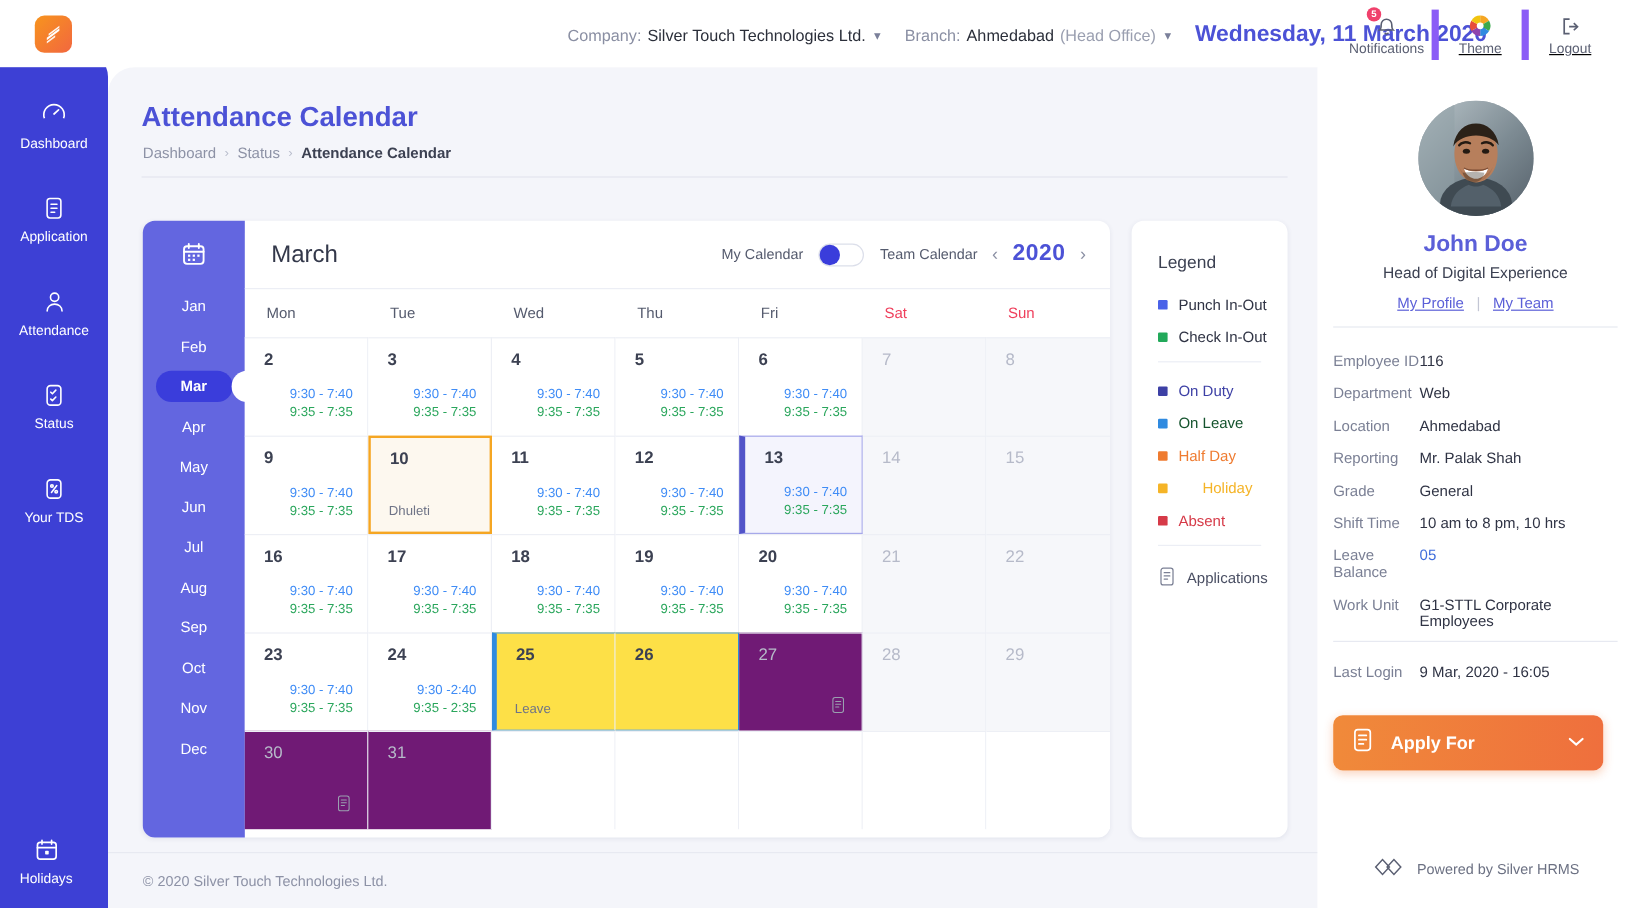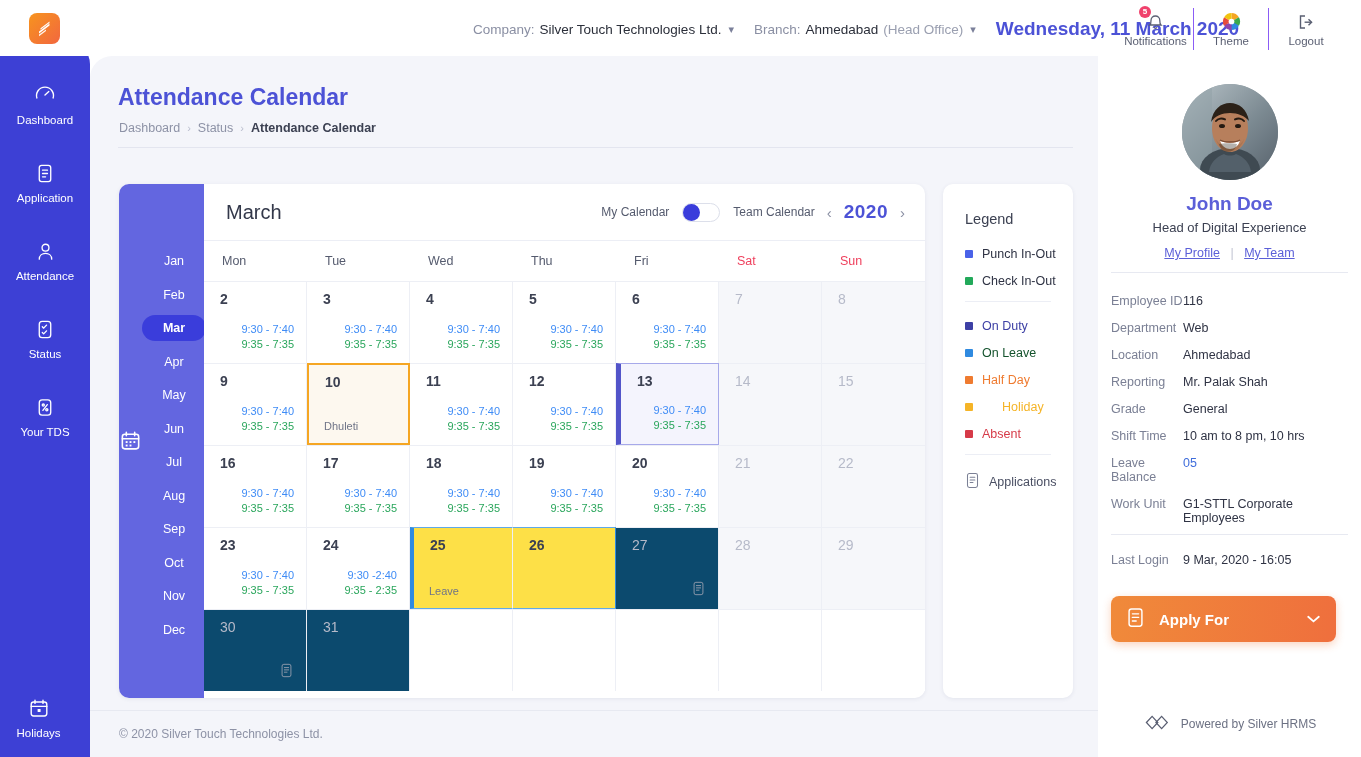--- a/index.html
+++ b/index.html
@@ -38,21 +38,21 @@
 
   .topright {
     position: absolute; right: 18px; top: 8px;
     display: flex; align-items: stretch; height: 42px;
   }
   .tr-item {
     width: 75px; display: flex; flex-direction: column;
     align-items: center; justify-content: center; position: relative;
     cursor: pointer;
   }
-  .tr-item + .tr-item { border-left: 1px solid #8b5cf6; }
+  .tr-item + .tr-item { border-left: 6px solid #8b5cf6; text-decoration: underline; }
   .tr-icon { height: 21px; display:flex; align-items:center; justify-content:center; position: relative;}
   .tr-label { font-size: 11.5px; color: #5a5f72; margin-top: 3px; }
   .badge {
     position: absolute; top: -5px; right: 13px;
     background: #f0416c; color: #fff; font-size: 8px; line-height: 12px;
     min-width: 12px; height: 12px; border-radius: 6px; text-align: center;
     padding: 0 2px; font-weight: bold;
   }
 
   
@@ -95,21 +95,21 @@
   
   .cal-card {
     position: absolute; left: 29px; top: 128px;
     width: 806px; height: 514px; background: #ffffff;
     border-radius: 10px; box-shadow: 0 1px 4px rgba(60,65,110,.09);
     display: flex; overflow: visible;
   }
   .months {
     width: 85px; background: #6366e0;
     border-top-left-radius: 10px; border-bottom-left-radius: 10px;
-    display: flex; flex-direction: row; align-items: center;
+    display: flex; flex-direction: column; align-items: center;
     padding-top: 16px; position: relative;
   }
   .months-icon { margin-bottom: 14px; }
   .month-pill {
     width: 64px; height: 26px; line-height: 26px; text-align: center;
     color: #ffffff; font-size: 12.5px; border-radius: 13px;
     margin-bottom: 7.5px; cursor: pointer;
   }
   .month-pill.active { background: #3a3ddb; font-weight: bold; position: relative; }
   .month-pill.active::after {
@@ -151,21 +151,21 @@
     border-top: 1px solid #edeff5; border-right: 1px solid #edeff5;
     background: #ffffff; cursor: pointer;
   }
   .cell:last-child { border-right: none; }
   .cell .dnum {
     position: absolute; left: 16px; top: 9px;
     font-size: 14px; font-weight: bold; color: #3c4152;
   }
   .cell.muted { background: #f6f7fa; }
   .cell.muted .dnum { color: #b6bac9; font-weight: normal; }
-  .cell.future-white { background: #0c4a6e; }
+  .cell.future-white { background: #701a75; }
   .cell.future-white .dnum { color: #b6bac9; font-weight: normal; }
   .times {
     position: absolute; right: 12px; bottom: 11px; text-align: right;
     font-size: 11px; line-height: 15px;
   }
   .t-punch { color: #3f8cf6; }
   .t-check { color: #2aa65c; }
   .note {
     position: absolute; left: 15px; bottom: 11px;
     font-size: 11px; color: #6f7487;

